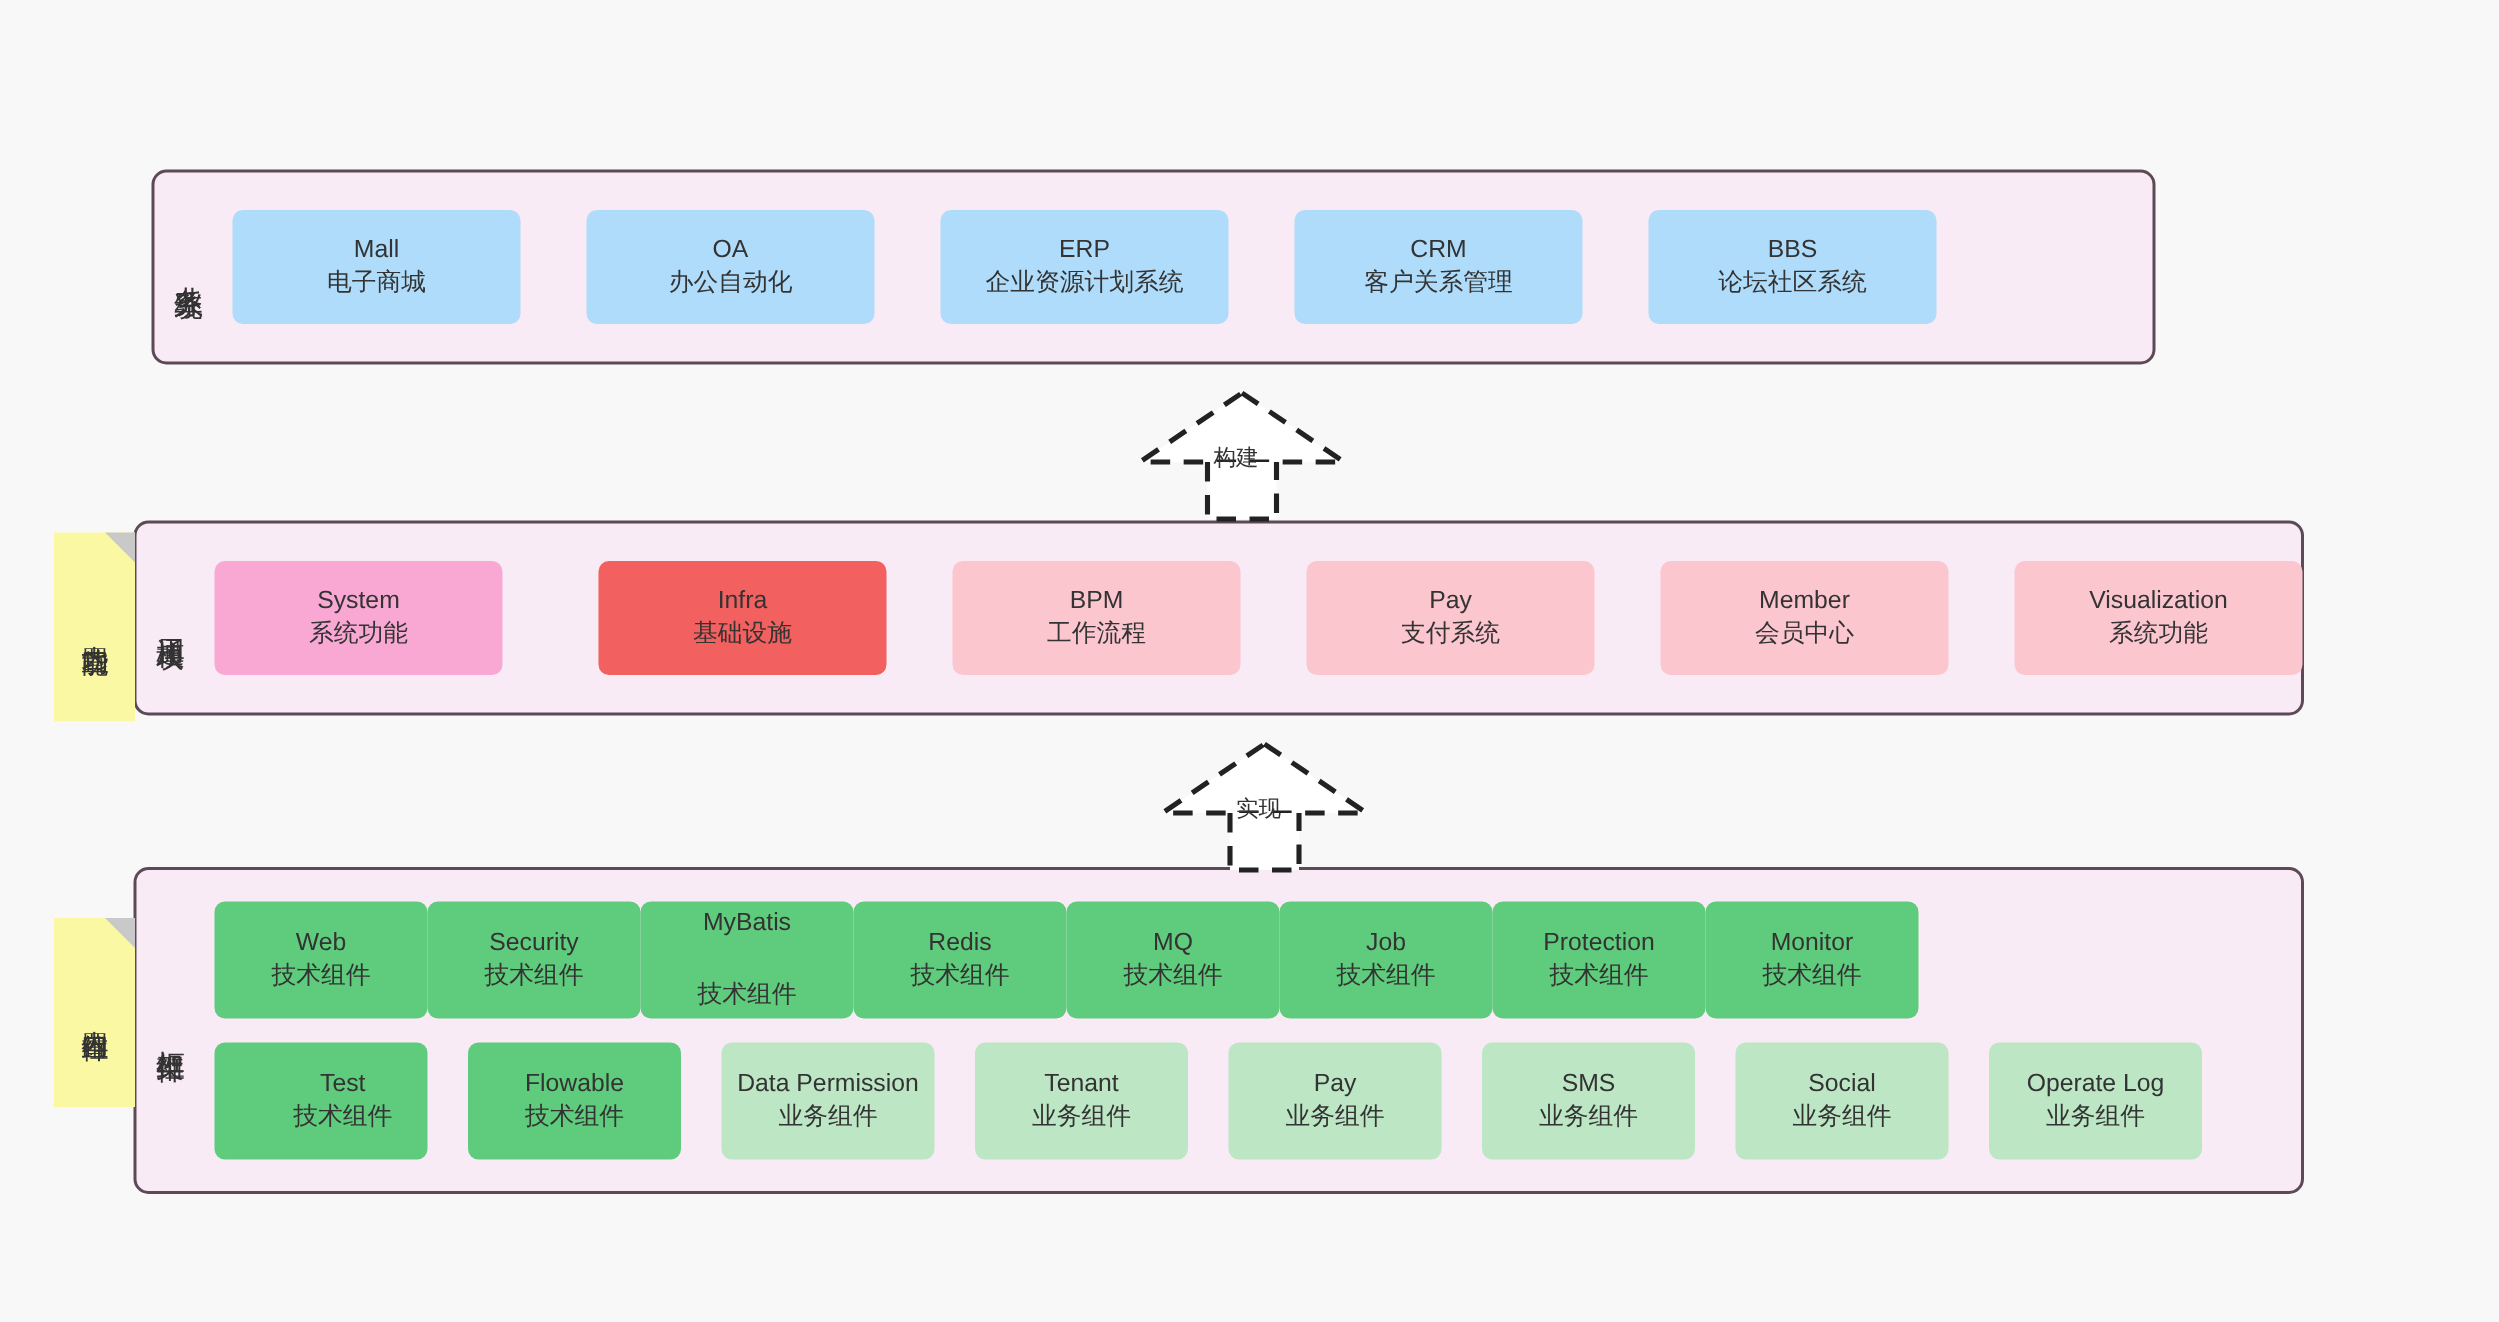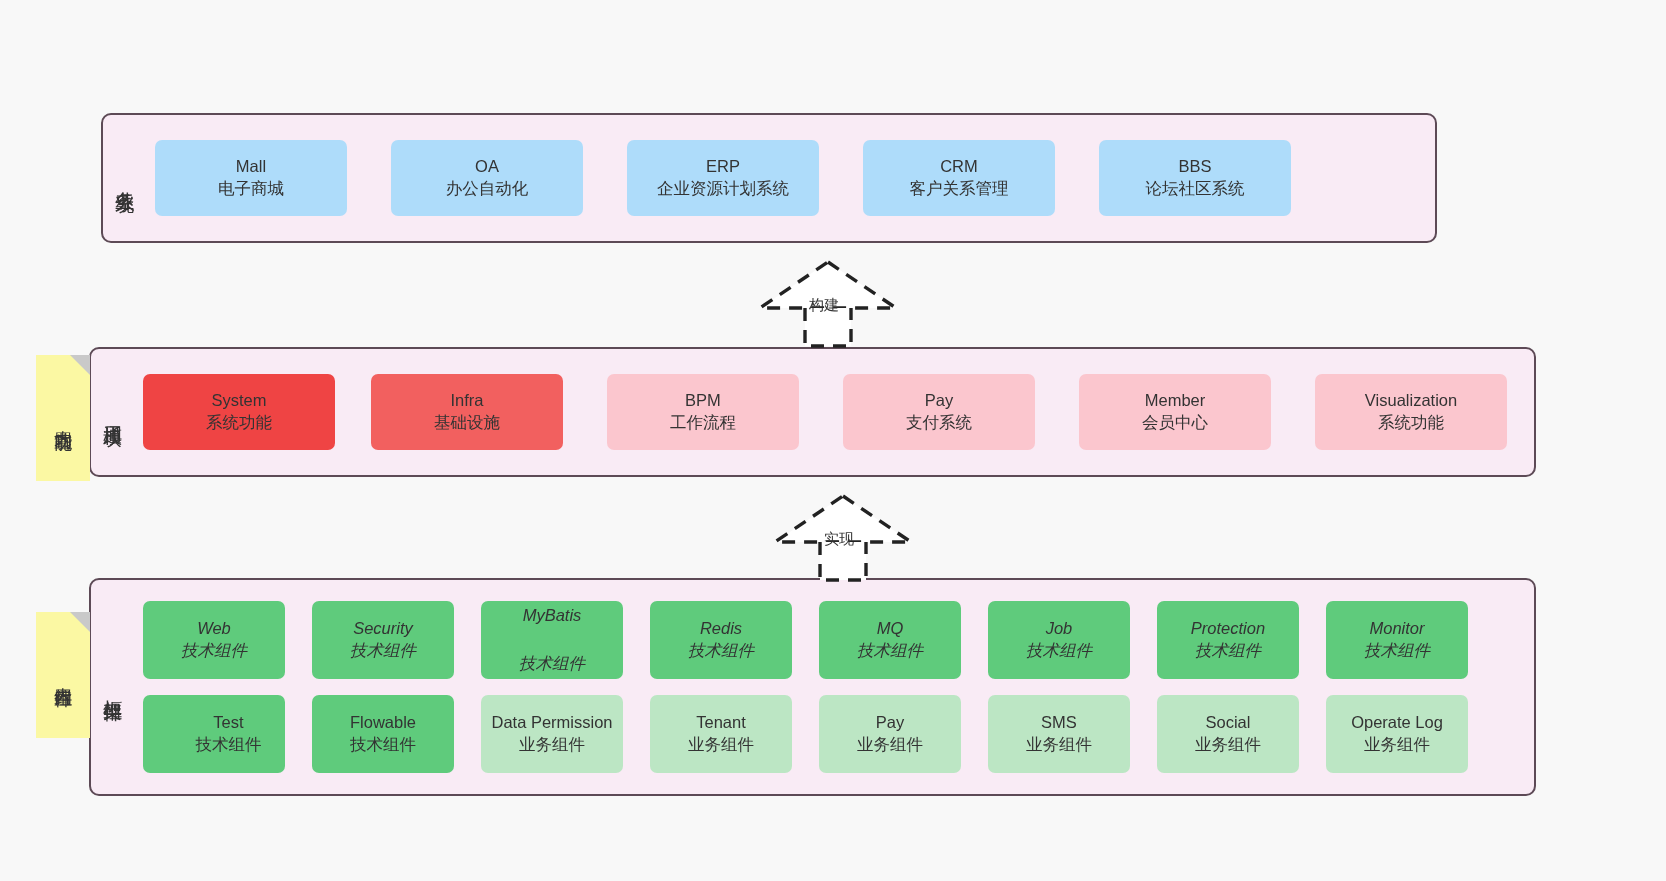--- a/index.html
+++ b/index.html
@@ -137,21 +137,21 @@
 
   <div class="note" style="left:36px;top:355px;width:54px;height:126px;">
     <span class="fold"></span>
     <span class="txt">内置功能</span>
   </div>
 
   <div class="layer" style="left:89px;top:347px;width:1447px;height:130px;">
     <div class="layer-title">通用模块</div>
     <div class="layer-body">
       <div class="row" style="padding:0 14px 0 8px;">
-        <div class="card" style="width:192px;height:76px;margin-right:36px;background:#ef4444;align-items:center;">
+        <div class="card" style="width:192px;height:76px;margin-right:64px;background:#f9a8d4;align-items:center;">
           <span class="t1">System</span>
           <span class="t2">系统功能</span>
         </div>
         <div class="card" style="width:192px;height:76px;margin-right:44px;background:#f2605f;">
           <span class="t1">Infra</span>
           <span class="t2">基础设施</span>
         </div>
         <div class="card" style="width:192px;height:76px;margin-right:44px;background:#fbc6ce;">
           <span class="t1">BPM</span>
           <span class="t2">工作流程</span>
@@ -182,21 +182,21 @@
 
   <div class="note" style="left:36px;top:612px;width:54px;height:126px;">
     <span class="fold"></span>
     <span class="txt">内置组件</span>
   </div>
 
   <div class="layer" style="left:89px;top:578px;width:1447px;height:218px;align-items:stretch;">
     <div class="layer-title" style="height:100%;">框架组件</div>
     <div class="layer-body" style="flex-direction:column;justify-content:center;gap:16px;padding:0 14px 0 8px;">
 
-      <div class="row" style="gap:27px;font-style:italic;">
+      <div class="row" style="">
         <div class="card" style="width:142px;height:78px;background:#5fcb7c;">
           <span class="t1">Web</span>
           <span class="t2">技术组件</span>
         </div>
         <div class="card" style="width:142px;height:78px;background:#5fcb7c;">
           <span class="t1">Security</span>
           <span class="t2">技术组件</span>
         </div>
         <div class="card" style="width:142px;height:78px;background:#5fcb7c;justify-content:space-between;">
           <span class="t1">MyBatis</span>

